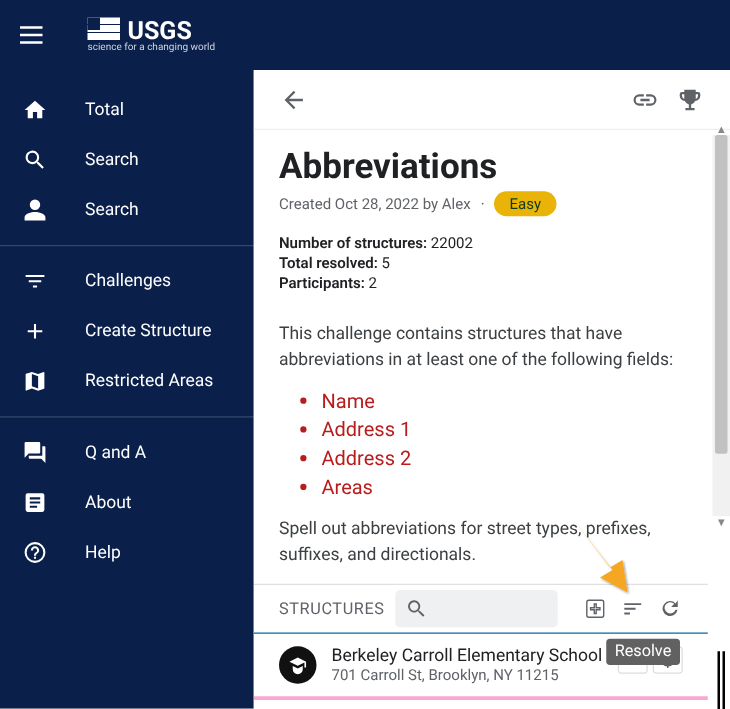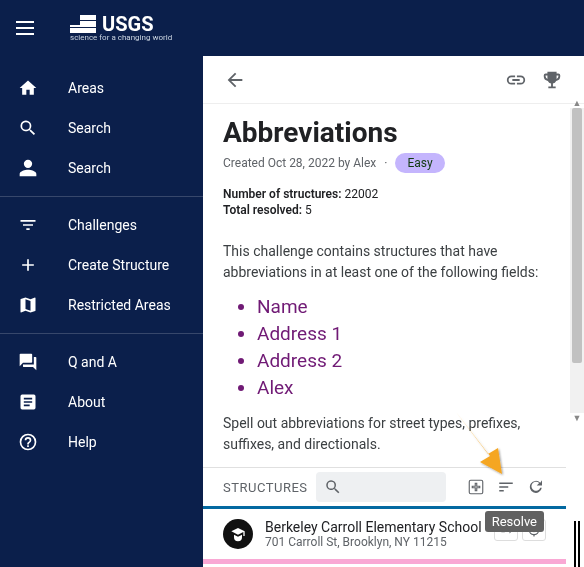--- a/index.html
+++ b/index.html
@@ -1,55 +1,55 @@
 <!DOCTYPE html>
 <html><head>
 <meta charset="utf-8">
 <style>
 *{box-sizing:border-box;margin:0;padding:0}
 body{font-family:Roboto,Arial,sans-serif;width:584px;height:567px;overflow:hidden;background:#fff;position:relative}
 .topbar{background:#0b1f4b;height:56px;display:flex;align-items:center;padding:0 16px;color:#fff}
 .hamburger{width:24px;height:24px;display:flex;flex-direction:column;justify-content:center;gap:4px;cursor:pointer;margin-right:30px}
 .hamburger span{height:2px;background:#fff;width:18px}
 .logo-area{display:flex;flex-direction:column;line-height:1}
-.logo-main{display:flex;align-items:center;gap:6px;font-size:20px;font-weight:bold}
+.logo-main{display:flex;align-items:flex-start;gap:6px;font-size:20px;font-weight:bold}
 .logo-flag{width:26px;height:18px;background:linear-gradient(180deg,#fff 0 30%,#0b1f4b 30% 35%,#fff 35% 65%,#0b1f4b 65% 70%,#fff 70%);position:relative}
 .logo-flag::before{content:'';position:absolute;left:0;top:0;width:10px;height:10px;background:#0b1f4b}
 .logo-sub{font-size:8px;color:#cbd5e1}
 .shell{display:flex;height:511px}
 .sidebar{width:203px;background:#0b1f4b;color:#fff;padding:12px 0;display:flex;flex-direction:column}
 .nav-item{display:flex;align-items:center;gap:30px;padding:10px 18px;font-size:14px;cursor:pointer}
 .nav-sep{height:1px;background:rgba(255,255,255,.18);margin:8px 0}
 .nav-item svg{width:20px;height:20px;fill:#fff;flex-shrink:0}
 .main{flex:1;position:relative;overflow:hidden;background:#fff}
 .hdr{height:48px;display:flex;align-items:center;padding:0 14px;border-bottom:1px solid #eee}
 .hdr-spacer{flex:1}
 .icon-btn{width:36px;height:36px;display:flex;align-items:center;justify-content:center;cursor:pointer;border-radius:50%}
 .icon-btn svg{fill:#5f6368;width:22px;height:22px}
 .content{position:absolute;top:48px;left:0;right:18px;bottom:0;overflow-y:auto;padding:12px 20px 0}
 .scrollbar{position:absolute;right:0;top:52px;width:14px;height:305px;background:#f1f1f1}
 .scrollbar-thumb{position:absolute;top:0;right:2px;width:10px;height:255px;background:#c1c1c1;border-radius:2px}
 .scrollbar-arrow{position:absolute;left:2px;width:10px;height:10px;display:flex;align-items:center;justify-content:center;font-size:9px;color:#888}
 .title{font-size:28px;color:#202124;margin-bottom:4px}
 .meta{font-size:12px;color:#5f6368;display:flex;align-items:center;gap:8px;margin-bottom:14px}
-.badge{background:#c4b5fd;color:#103a10;font-size:12px;padding:3px 12px;border-radius:12px}
+.badge{background:#eab308;color:#103a10;font-size:12px;padding:3px 12px;border-radius:12px}
 .stats{font-size:12px;color:#202124;margin-bottom:24px}
 .stats div{margin-bottom:2px}
 .stats b{font-weight:600}
 .desc{font-size:14px;color:#3c4043;line-height:1.5;margin-bottom:12px}
-ul.fields{margin:10px 0 14px 34px;font-size:19px;color:#701a75}
+ul.fields{margin:10px 0 14px 34px;font-size:16px;color:#b91c1c}
 ul.fields li{margin-bottom:4px}
-.structures-bar{display:flex;align-items:center;gap:8px;border-top:1px solid #e0e0e0;border-bottom:3px solid #0369a1;padding:4px 4px;margin:8px -20px 0}
+.structures-bar{display:flex;align-items:center;gap:8px;border-top:1px solid #e0e0e0;border-bottom:1px solid #0369a1;padding:4px 4px;margin:8px -20px 0}
 .structures-label{font-size:13px;color:#5f6368;letter-spacing:.5px;padding-left:16px}
 .search-pill{flex:1;background:#eef0f2;border-radius:4px;height:30px;display:flex;align-items:center;padding:0 8px;max-width:130px}
 .search-pill svg{width:18px;height:18px;fill:#5f6368}
 .tbar-icons{display:flex;gap:2px;margin-left:auto;padding-right:12px}
 .tbar-icons .icon-btn{width:28px;height:28px}
 .tbar-icons svg{width:18px;height:18px}
-.list-item{display:flex;align-items:flex-start;gap:12px;padding:10px 0 10px 0;margin:0 -20px;border-bottom:5px solid #f9a8d4;padding-left:20px;padding-right:20px;position:relative}
+.list-item{display:flex;align-items:flex-start;gap:12px;padding:10px 0 10px 0;margin:0 -20px;border-bottom:3px solid #f9a8d4;padding-left:20px;padding-right:20px;position:relative}
 .avatar{width:30px;height:30px;border-radius:50%;background:#111;display:flex;align-items:center;justify-content:center;flex-shrink:0}
 .avatar svg{width:16px;height:16px;fill:#fff}
 .li-text{flex:1;min-width:0}
 .li-title{font-size:14px;color:#202124}
 .li-sub{font-size:12px;color:#5f6368}
 .li-actions{display:flex;gap:4px;align-items:flex-start}
 .li-actions .sq{width:24px;height:22px;border:1px solid #ddd;border-radius:3px;display:flex;align-items:center;justify-content:center;cursor:pointer;background:#fff}
 .li-actions .sq svg{width:14px;height:14px;fill:#5f6368}
 .tooltip{position:absolute;background:#616161;color:#fff;font-size:13px;padding:3px 7px;border-radius:3px}
 .arrow-annot{position:absolute;pointer-events:none}
@@ -73,21 +73,21 @@
     <span class="logo-sub">science for a changing world</span>
   </div>
 </div>
 
 <div class="shell">
   <div class="sidebar">
     <div class="nav-item">
         <svg viewBox="0 0 24 24">
           <path d="M10 20v-6h4v6h5v-8h3L12 3 2 12h3v8z"></path>
         </svg>
-        <span>Areas</span>
+        <span>Total</span>
       </div>
     <div class="nav-item">
         <svg viewBox="0 0 24 24">
           <path d="M15.5 14h-.79l-.28-.27a6.5 6.5 0 1 0-.7.7l.27.28v.79l5 4.99L20.49 19l-4.99-5zm-6 0A4.5 4.5 0 1 1 14 9.5 4.5 4.5 0 0 1 9.5 14z"></path>
         </svg>
         <span>Search</span>
       </div>
     <div class="nav-item">
         <svg viewBox="0 0 24 24">
           <path d="M12 12a5 5 0 1 0-5-5 5 5 0 0 0 5 5zm0 2c-3.33 0-10 1.67-10 5v3h20v-3c0-3.33-6.67-5-10-5z"></path>
@@ -163,27 +163,28 @@
     <div class="content">
       <h1 class="title">Abbreviations</h1>
       <div class="meta">
         <span>Created Oct 28, 2022 by Alex</span>
         <span>·</span>
         <span class="badge">Easy</span>
       </div>
       <div class="stats">
         <div><b>Number of structures:</b> <span>22002</span></div>
         <div><b>Total resolved:</b> <span>5</span></div>
+        <div><b>Participants:</b> <span>2</span></div>
       </div>
       <p class="desc">This challenge contains structures that have abbreviations in at least one of the following fields:</p>
       <ul class="fields">
         <li>Name</li>
         <li>Address 1</li>
         <li>Address 2</li>
-        <li>Alex</li>
+        <li>Areas</li>
       </ul>
       <p class="desc">Spell out abbreviations for street types, prefixes, suffixes, and directionals.</p>
 
       <div class="structures-bar">
         <span class="structures-label">STRUCTURES</span>
         <div class="search-pill">
             <svg viewBox="0 0 24 24">
               <path d="M15.5 14h-.79l-.28-.27a6.5 6.5 0 1 0-.7.7l.27.28v.79l5 4.99L20.49 19l-4.99-5zm-6 0A4.5 4.5 0 1 1 14 9.5 4.5 4.5 0 0 1 9.5 14z"></path>
             </svg>
           </div>

